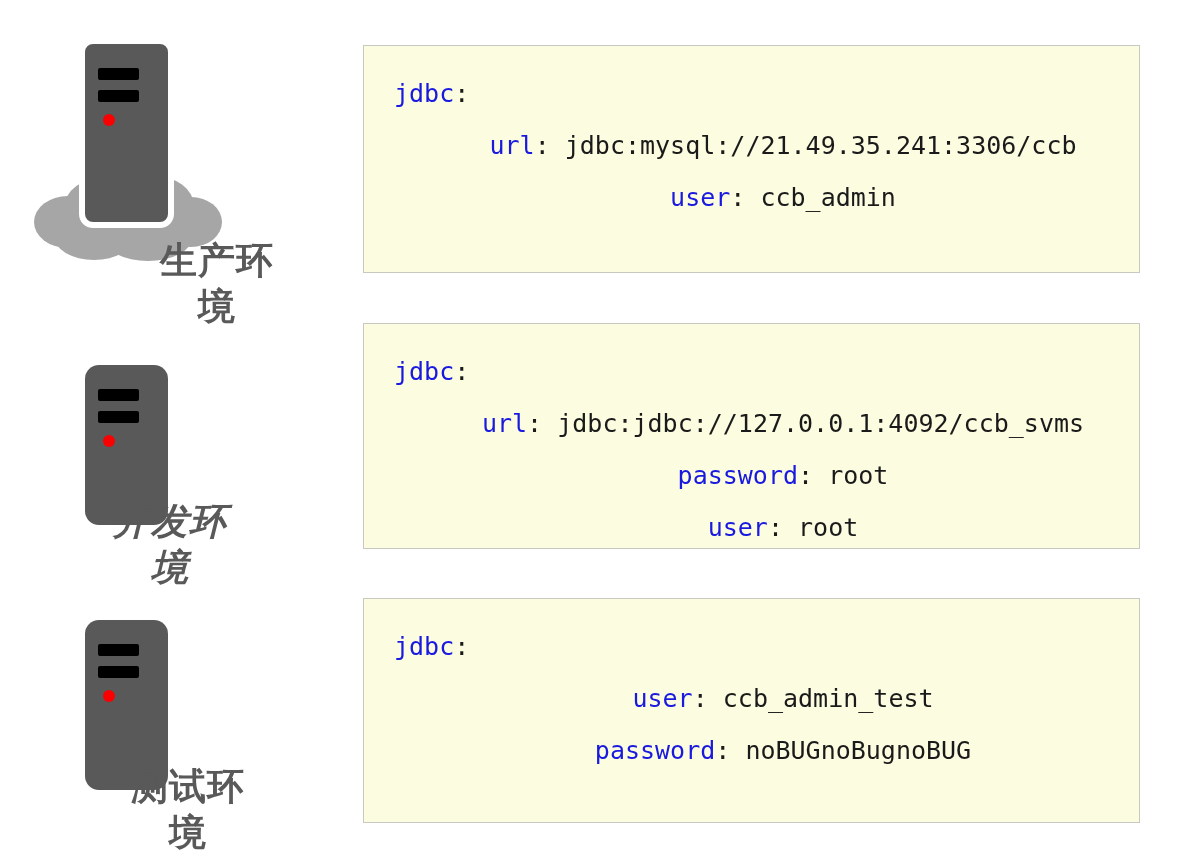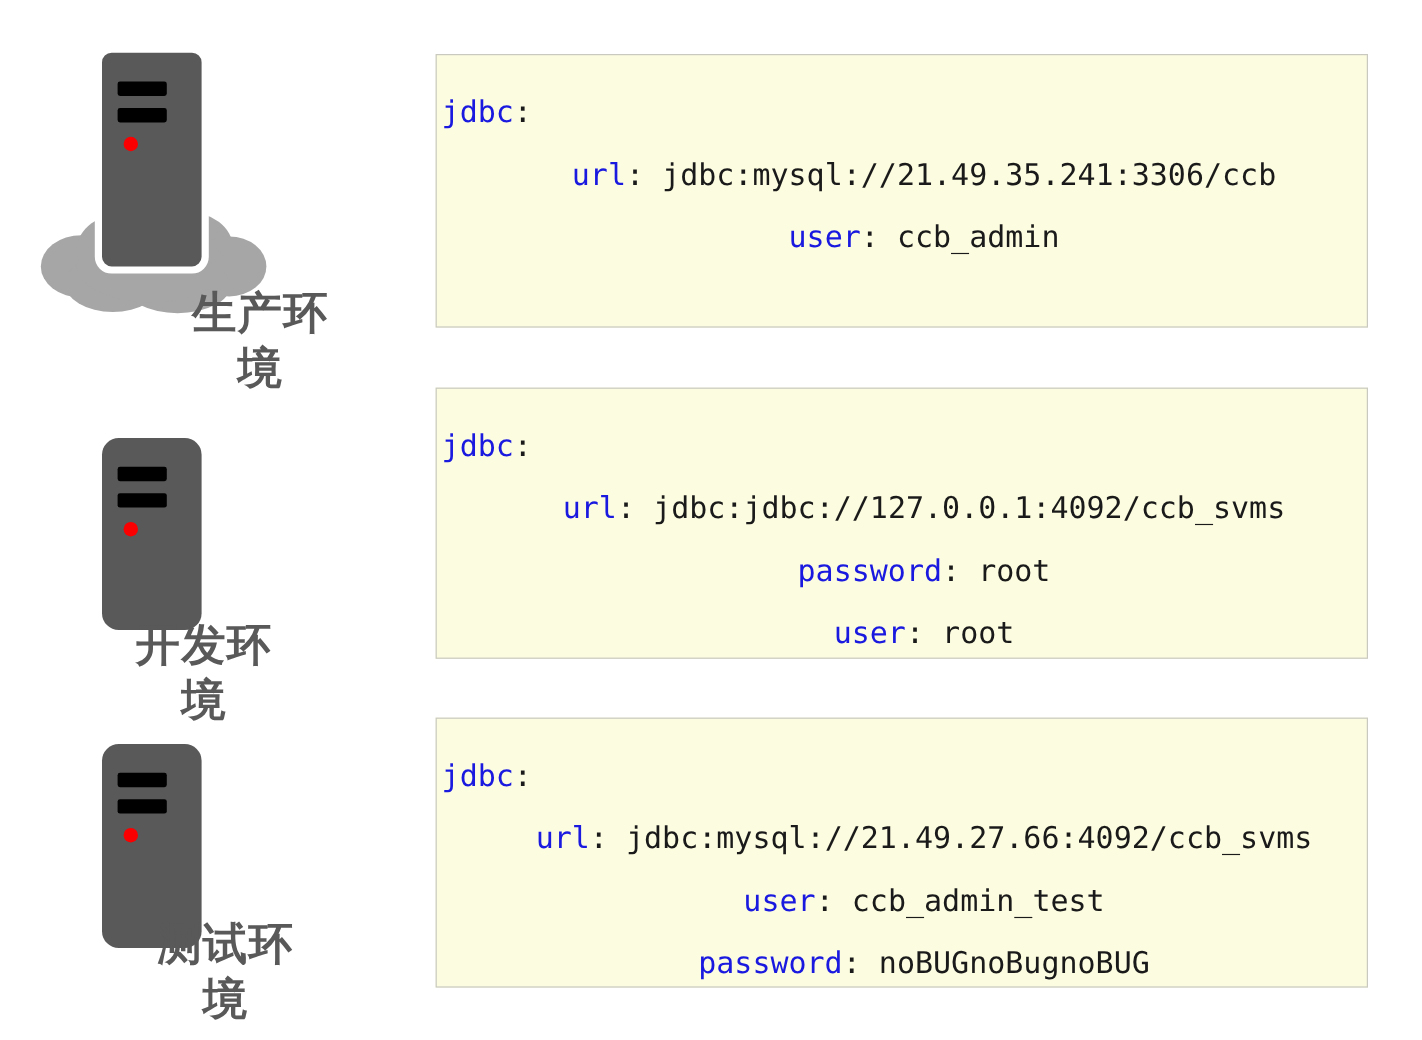--- a/index.html
+++ b/index.html
@@ -96,32 +96,32 @@
     text-align: center;
     color: #595959;
     font-family: "DejaVu Sans", sans-serif;
     font-weight: bold;
     font-size: 37px;
     line-height: 46px;
     letter-spacing: 1px;
     white-space: pre-line;
   }
   .env-block.prod .env-label { top: 208px; padding-left: 47px; }
-  .env-block.dev  .env-label { top: 157px; }
+  .env-block.dev  .env-label { top: 141px; font-style: italic; }
   .env-block.test .env-label { top: 152px; margin-left: 18px; }
 
   
   .config-panel {
     position: absolute;
     left: 363px;
     width: 777px;
     background: #fcfce0;
     border: 1px solid #c9c9c0;
     box-sizing: border-box;
-    padding: 22px 0 18px 4px;
+    padding: 22px 0 18px 30px;
   }
   .config-panel.p1 { top: 45px;  height: 228px; }
   .config-panel.p2 { top: 323px; height: 226px; }
   .config-panel.p3 { top: 598px; height: 225px; }
 
   .code-line {
     font-family: "DejaVu Sans Mono", monospace;
     font-size: 25px;
     line-height: 52px;
     color: #1a1a1a;
@@ -204,20 +204,19 @@
     <div class="code-line indent"><span class="k">url</span><span class="punc">:</span><span class="v"> <span>jdbc:jdbc://127.0.0.1:4092/ccb_svms</span></span></div>
 
     <div class="code-line indent"><span class="k">password</span><span class="punc">:</span><span class="v"> <span>root</span></span></div>
 
     <div class="code-line indent"><span class="k">user</span><span class="punc">:</span><span class="v"> <span>root</span></span></div>
   </div>
 
   <div class="config-panel p3">
     <div class="code-line"><span class="k">jdbc</span><span class="punc">:</span></div>
 
-    <div class="code-line indent"><span class="k">url</span><span class="punc">:</span><span class="v"> <span>jdbc:mysql://21.49.27.66:4092/ccb_svms</span></span></div>
 
     <div class="code-line indent"><span class="k">user</span><span class="punc">:</span><span class="v"> <span>ccb_admin_test</span></span></div>
 
     <div class="code-line indent"><span class="k">password</span><span class="punc">:</span><span class="v"> <span>noBUGnoBugnoBUG</span></span></div>
   </div>
 
 </div>
 
 </body></html>

